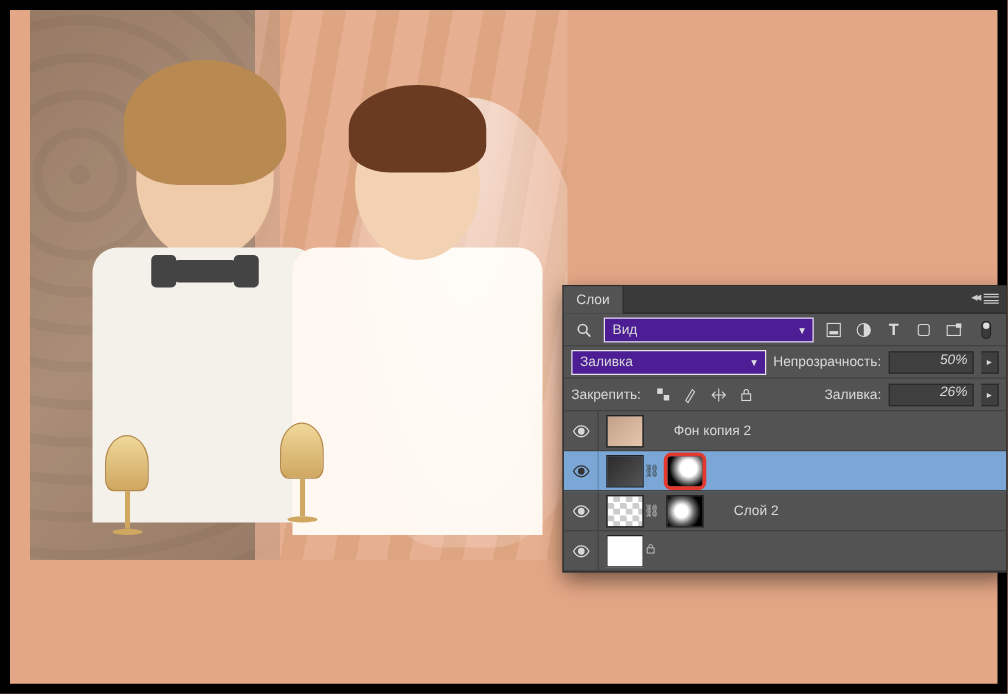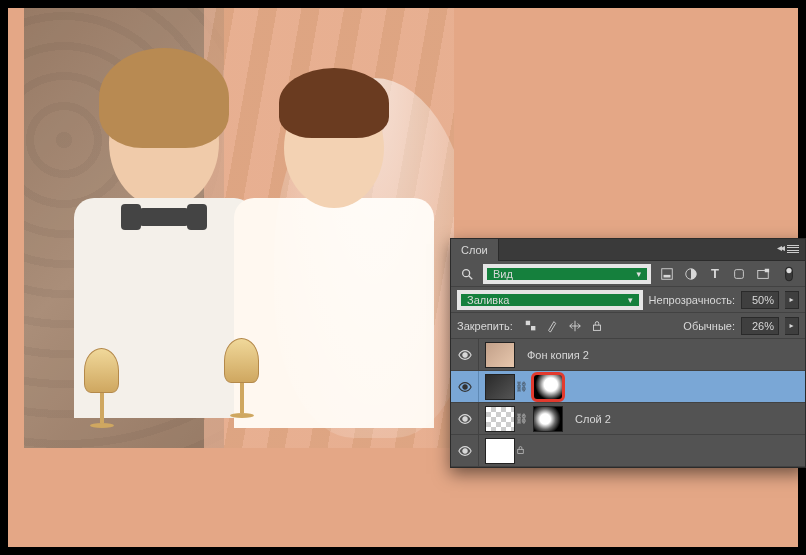--- a/index.html
+++ b/index.html
@@ -20,53 +20,53 @@
 .bride .head { width: 100px; height: 120px; border-radius: 50%; background: #f3d2b3; margin: 0 auto; position: relative; }
 .bride .hair { position: absolute; top: -20px; left: -5px; width: 110px; height: 70px; border-radius: 50% 50% 30% 30%; background: #6a3b20; }
 .bride .veil { position: absolute; top: -10px; left: 60px; width: 200px; height: 360px; background: radial-gradient(ellipse at top, rgba(255,255,255,.6), rgba(255,255,255,0)); border-radius: 50% 50% 40% 40%; }
 .bride .dress { width: 200px; height: 230px; background: #fff8f0; margin: -10px auto 0; border-radius: 20px 20px 0 0; }
 .glass { position: absolute; width: 35px; height: 80px; }
 .glass .bowl { width: 35px; height: 45px; border-radius: 50% 50% 20% 20%; background: linear-gradient(#f0d89a, #cfa760); border: 1px solid #b4894a; }
 .glass .stem { width: 4px; height: 30px; background: #cfa760; margin: 0 auto; }
 .glass .base { width: 24px; height: 5px; background: #cfa760; margin: 0 auto; border-radius: 50%; }
 .g1 { left: 60px; top: 340px; } .g2 { left: 200px; top: 330px; }
 
-.panel { position: absolute; right: 0; top: 238px; width: 356px; background: #535353; border: 1px solid #2b2b2b; box-shadow: 0 6px 16px rgba(0,0,0,.5); color: #d8d8d8; font-size: 11px; }
+.panel { position: absolute; right: 0; top: 228px; width: 356px; background: #535353; border: 1px solid #2b2b2b; box-shadow: 0 6px 16px rgba(0,0,0,.5); color: #d8d8d8; font-size: 11px; }
 .panel-tabs { display: flex; align-items: center; height: 22px; background: #3a3a3a; border-bottom: 1px solid #2b2b2b; position: relative; }
 .tab { padding: 0 10px; height: 22px; line-height: 22px; background: #535353; border-right: 1px solid #2b2b2b; }
 .panel-menu { position: absolute; right: 4px; top: 3px; width: 16px; height: 14px; display: flex; flex-direction: column; justify-content: space-around; padding: 2px; }
 .panel-menu span { height: 1px; background: #ccc; }
 .collapse { position: absolute; right: 22px; top: 3px; color: #ccc; font-size: 10px; letter-spacing: -2px; }
 .panel-row { display: flex; align-items: center; height: 26px; padding: 0 6px; gap: 6px; border-bottom: 1px solid #424242; }
-.select { flex: 1; height: 20px; background: #15803d; border: 4px solid #e5e5e5; display: flex; align-items: center; padding: 0 6px; justify-content: space-between; }
+.select { flex: 1; height: 20px; background: #4c1d95; border: 1px solid #e5e5e5; display: flex; align-items: center; padding: 0 6px; justify-content: space-between; }
 .chev { font-size: 9px; color: #e0e0e0; }
 .icon-btn { width: 20px; height: 18px; display: inline-flex; align-items: center; justify-content: center; color: #d8d8d8; }
 .icon-strip { display: flex; gap: 4px; margin-left: auto; }
 .label { color: #d8d8d8; }
-.numbox { width: 38px; height: 18px; background: #3f3f3f; border: 1px solid #2a2a2a; display: flex; align-items: center; justify-content: flex-end; padding: 0 4px; }
+.numbox { width: 68px; height: 18px; background: #3f3f3f; border: 1px solid #2a2a2a; display: flex; align-items: flex-start; justify-content: flex-end; padding: 0 4px; font-style: italic; }
 .numbox-chev { width: 14px; height: 18px; background: #3f3f3f; border: 1px solid #2a2a2a; border-left: none; display: flex; align-items: center; justify-content: center; font-size: 8px; }
 .lock-row { height: 26px; }
 .lock-icons { display: flex; gap: 6px; margin-left: 4px; }
 .mini { width: 16px; height: 16px; display: inline-flex; align-items: center; justify-content: center; }
 .layers-list { max-height: 210px; overflow: auto; }
 .layer { display: flex; align-items: center; height: 32px; border-bottom: 1px solid #424242; padding-right: 8px; }
 .layer.sel { background: #7aa7d6; color: #111; }
 .eye-col { width: 28px; display: flex; align-items: center; justify-content: center; border-right: 1px solid #424242; height: 100%; }
 .layer.sel .eye-col { border-right-color: #5e89b5; }
 .thumb { width: 30px; height: 26px; background: #ddd; border: 1px solid #222; margin-left: 6px; position: relative; }
 .thumb.check { background: repeating-conic-gradient(#ccc 0 25%, #fff 0 50%) 0 0/10px 10px; }
 .thumb.peach { background: #e4a786; }
 .thumb.white { background: #fff; }
 .thumb.photo { background: linear-gradient(135deg,#c2a089,#e7c7ad); }
 .thumb.dark { background: linear-gradient(135deg,#2a2a2a,#555); }
 .thumb.mask { background: radial-gradient(circle at 60% 40%, #fff 30%, #000 70%); }
 .thumb.mask2 { background: radial-gradient(circle at 40% 50%, #fff 25%, #666 50%, #000 75%); }
 .link-icon { width: 12px; text-align: center; font-size: 10px; color: #ccc; }
 .layer.sel .link-icon { color: #333; }
-.layer-name { margin-left: 12px; flex: 1; }
+.layer-name { margin-left: 24px; flex: 1; }
 .lock-ind { font-size: 10px; color: #ccc; }
 .highlight { position: absolute; inset: -3px; border: 3px solid #e23a2e; border-radius: 6px; pointer-events: none; }
 .svg-icon { width: 14px; height: 14px; }
 </style>
 </head>
 <body>
 
 <div class="canvas">
   <div class="photo-area">
     <div class="wallpaper"></div>
@@ -187,21 +187,21 @@
             <path d="M8 2 v12 M2 8 h12 M5 5 l-3 3 l3 3 M11 5 l3 3 l-3 3"></path>
           </svg>
         </span>
       <span class="mini">
           <svg class="svg-icon" viewBox="0 0 16 16" fill="none" stroke="#d8d8d8">
             <rect x="4" y="7" width="8" height="6"></rect>
             <path d="M6 7 V5 a2 2 0 0 1 4 0 V7"></path>
           </svg>
         </span>
     </div>
-    <span class="label" style="margin-left:auto;">Обычные:</span>
+    <span class="label" style="margin-left:auto;">Заливка:</span>
     <div class="numbox">
         <span>26%</span>
       </div>
     <div class="numbox-chev">▸</div>
   </div>
 
   <div class="layers-list">
       <div class="layer">
         <div class="eye-col" style="color: rgb(216, 216, 216);">
           <svg class="svg-icon" viewBox="0 0 16 16" fill="none" stroke="currentColor" stroke-width="1.2">

